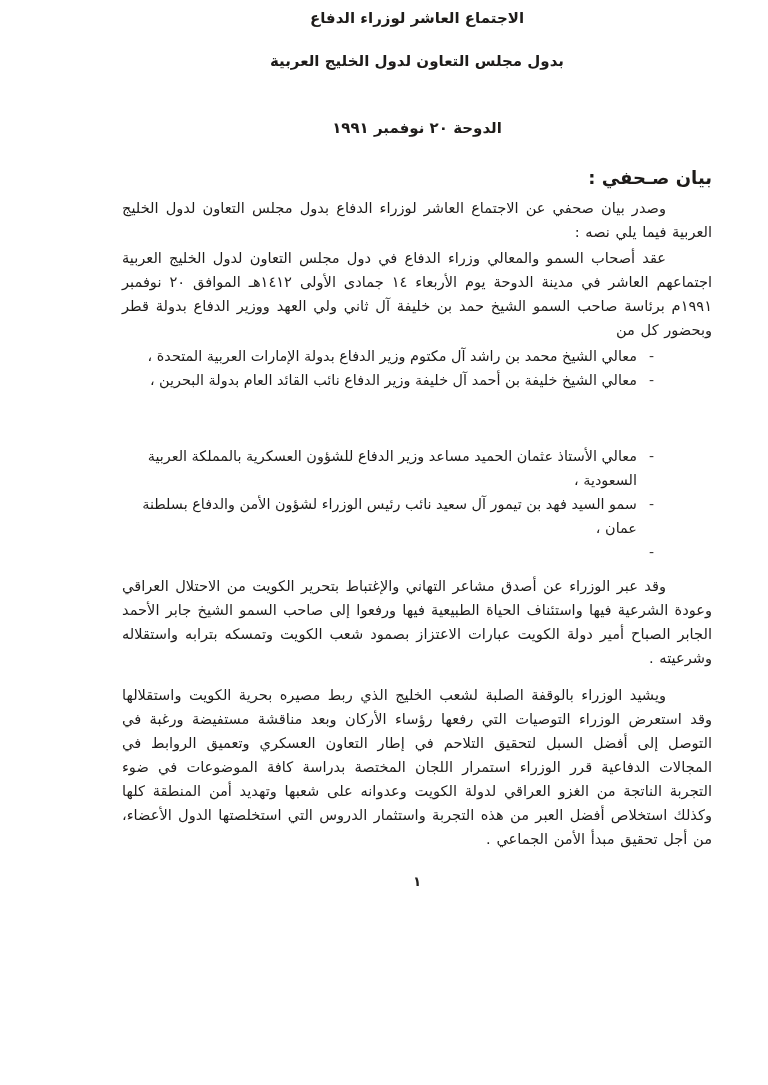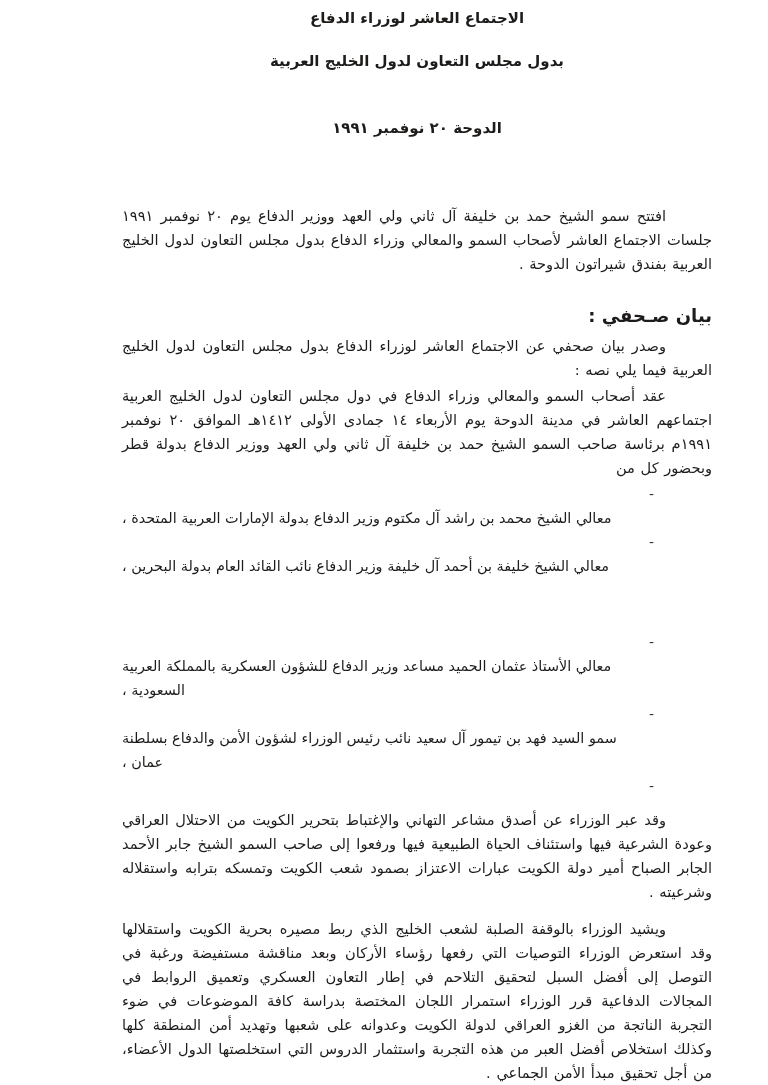--- a/index.html
+++ b/index.html
@@ -52,42 +52,41 @@
     font-size: 14.4px;
     line-height: 24px;
     padding-right: 58px;
   }
   .bullet-dash {
     flex: 0 0 auto;
     margin-left: 12px;
     color: #3a3836;
     font-size: 14px;
   }
-  .bullet-text { flex: 1 1 auto; text-align: left; margin-top: 24px; }
+  .bullet-text { flex: 1 1 auto; text-align: right; }
   .scan-gap { height: 50px; }
   .congrats-para  { margin-top: 10px; }
   .decisions-para { margin-top: 13px; }
   .page-number {
     margin-top: 22px;
     text-align: center;
     font-size: 13.5px;
     font-weight: bold;
     color: #242220;
   }
 </style>
 </head>
 <body>
 
 <div class="page">
 
   <div class="title-line">الاجتماع العاشر لوزراء الدفاع</div>
   <div class="title-line">بدول مجلس التعاون لدول الخليج العربية</div>
   <div class="title-line last">الدوحة ٢٠ نوفمبر ١٩٩١</div>
 
-  <p class="para indent opening-para">افتتح سمو الشيخ حمد بن خليفة آل ثاني ولي العهد ووزير الدفاع يوم ٢٠ نوفمبر ١٩٩١ جلسات الاجتماع العاشر لأصحاب السمو والمعالي وزراء الدفاع بدول مجلس التعاون لدول الخليج العربية بفندق شيراتون الدوحة .</p>
 
   <div class="press-heading">بيان صـحفي :</div>
 
   <p class="para indent">وصدر بيان صحفي عن الاجتماع العاشر لوزراء الدفاع بدول مجلس التعاون لدول الخليج العربية فيما يلي نصه :</p>
 
   <p class="para indent meeting-para">عقد أصحاب السمو والمعالي وزراء الدفاع في دول مجلس التعاون لدول الخليج العربية اجتماعهم العاشر في مدينة الدوحة يوم الأربعاء ١٤ جمادى الأولى ١٤١٢هـ الموافق ٢٠ نوفمبر ١٩٩١م برئاسة صاحب السمو الشيخ حمد بن خليفة آل ثاني ولي العهد ووزير الدفاع بدولة قطر وبحضور كل من</p>
 
   <ul class="bullet-list">
     <li class="bullet-row">
       <span class="bullet-dash">-</span>

